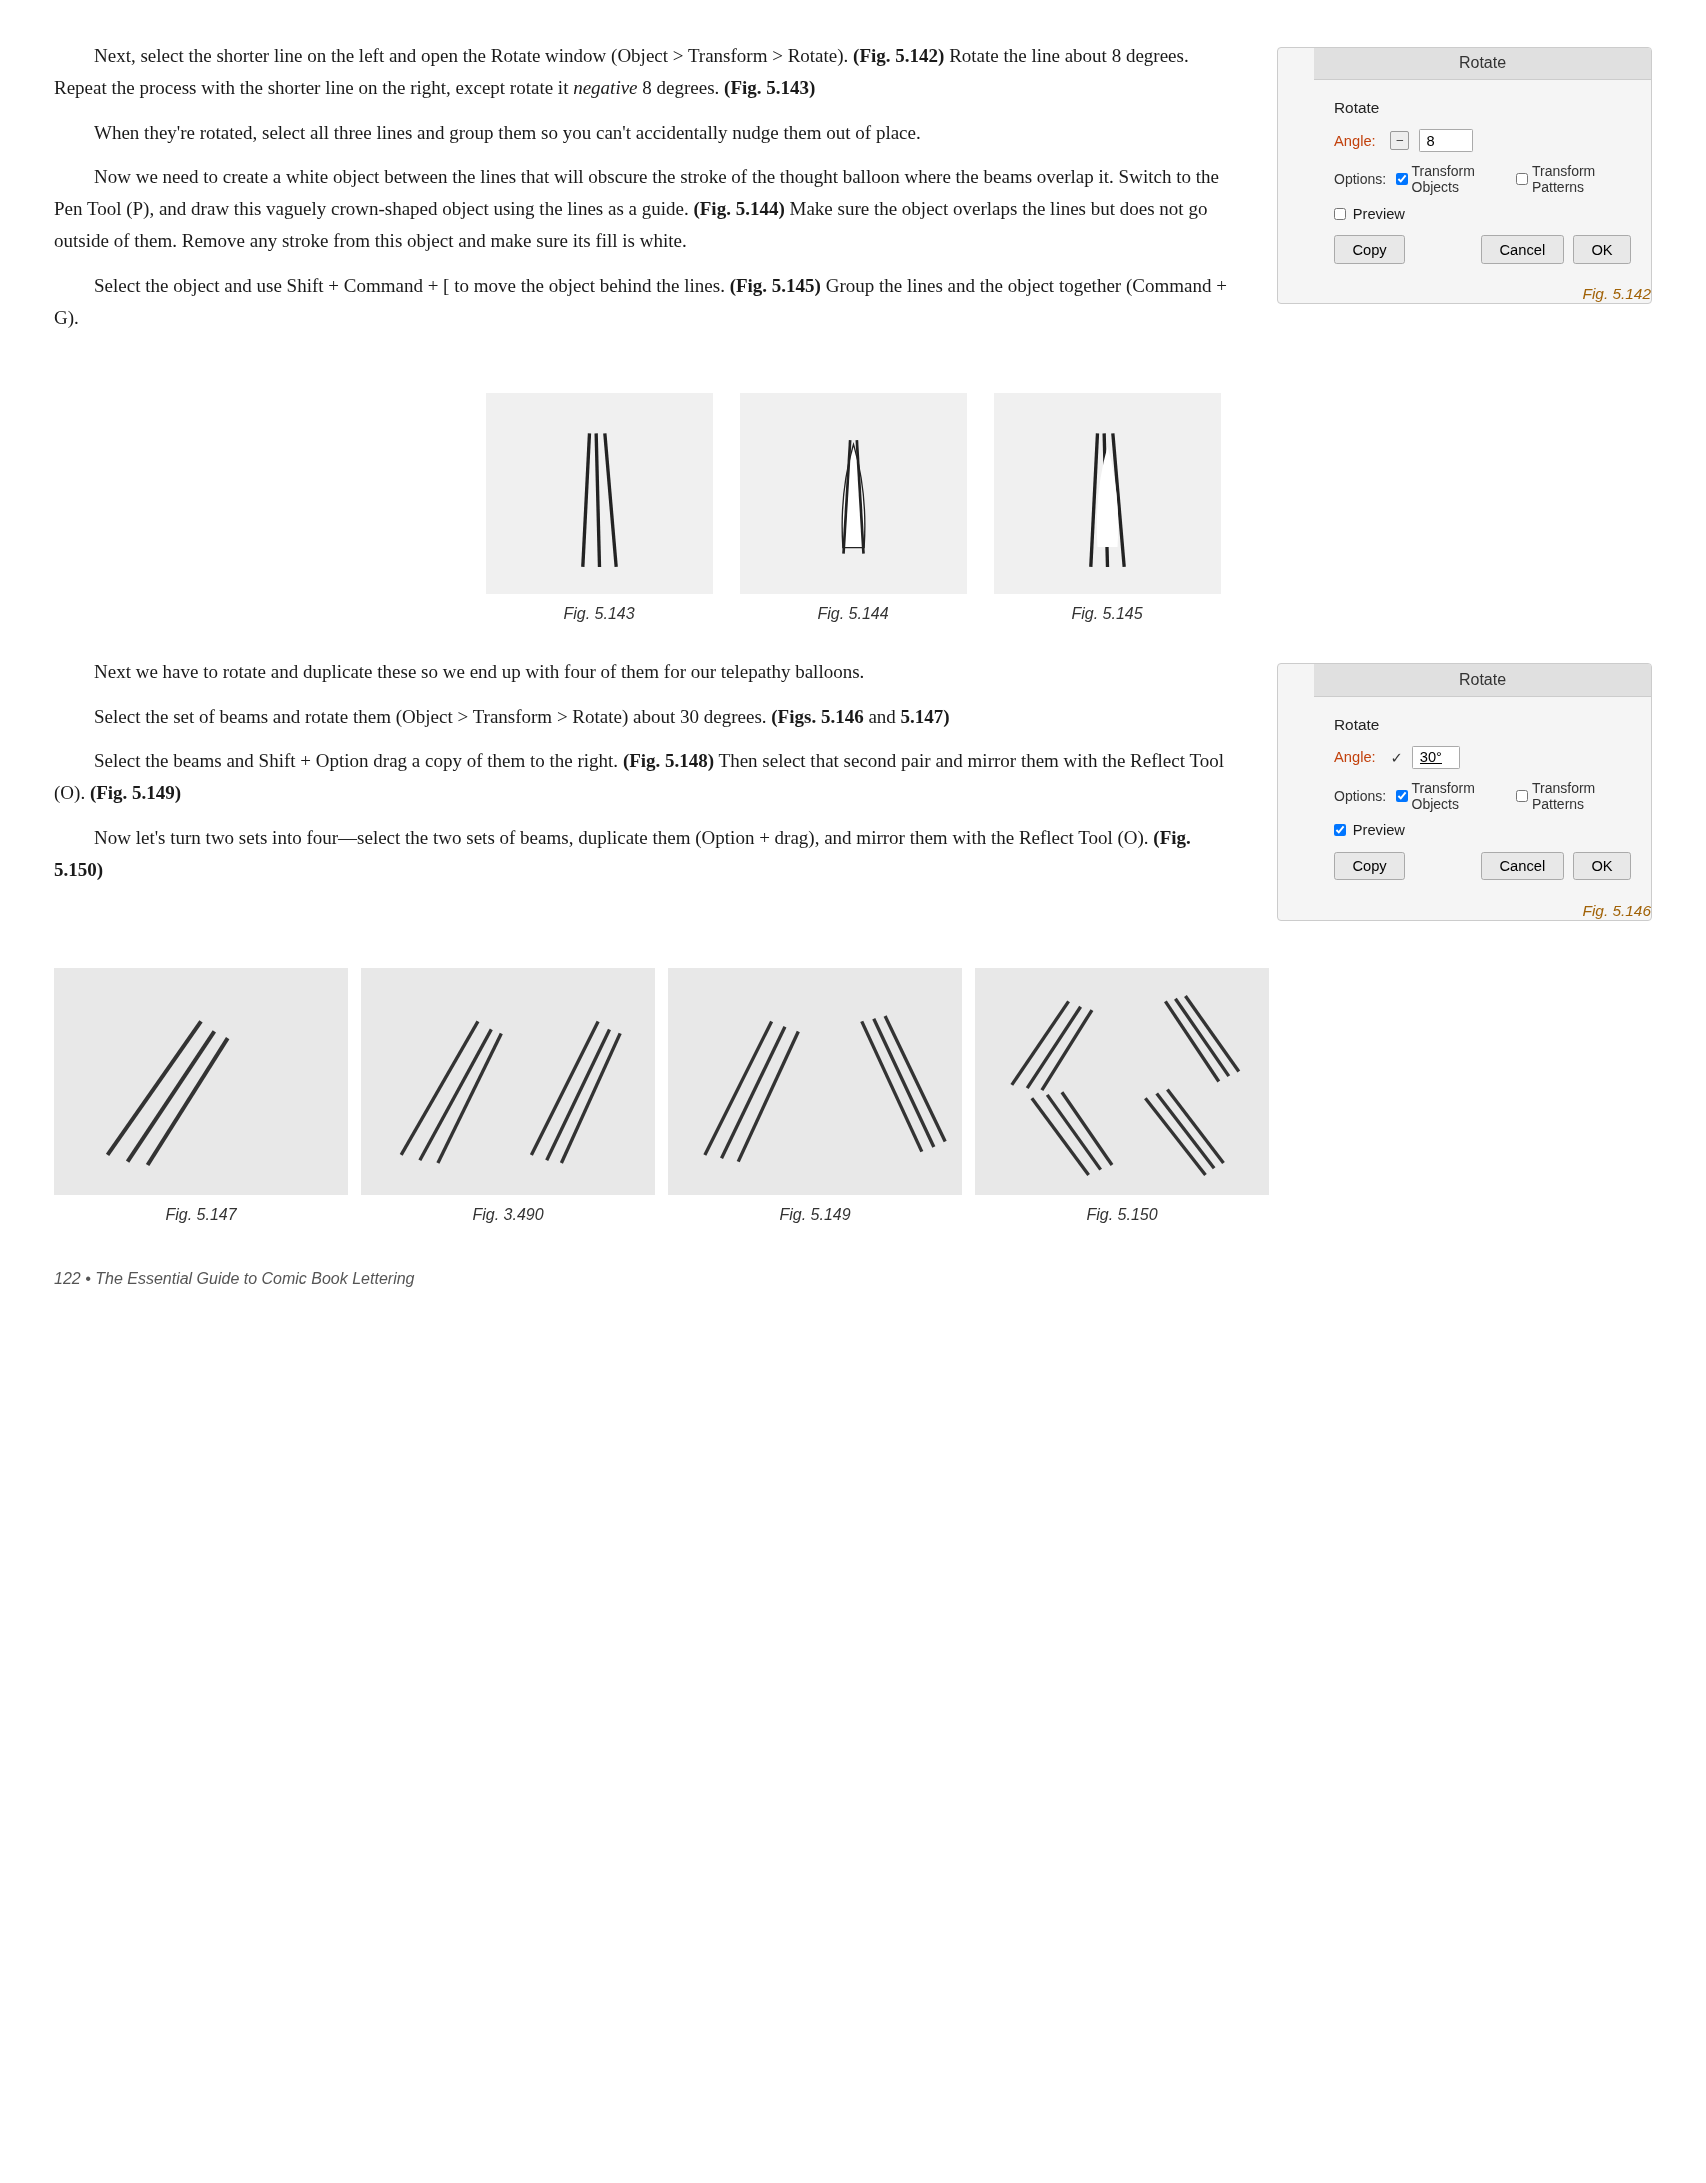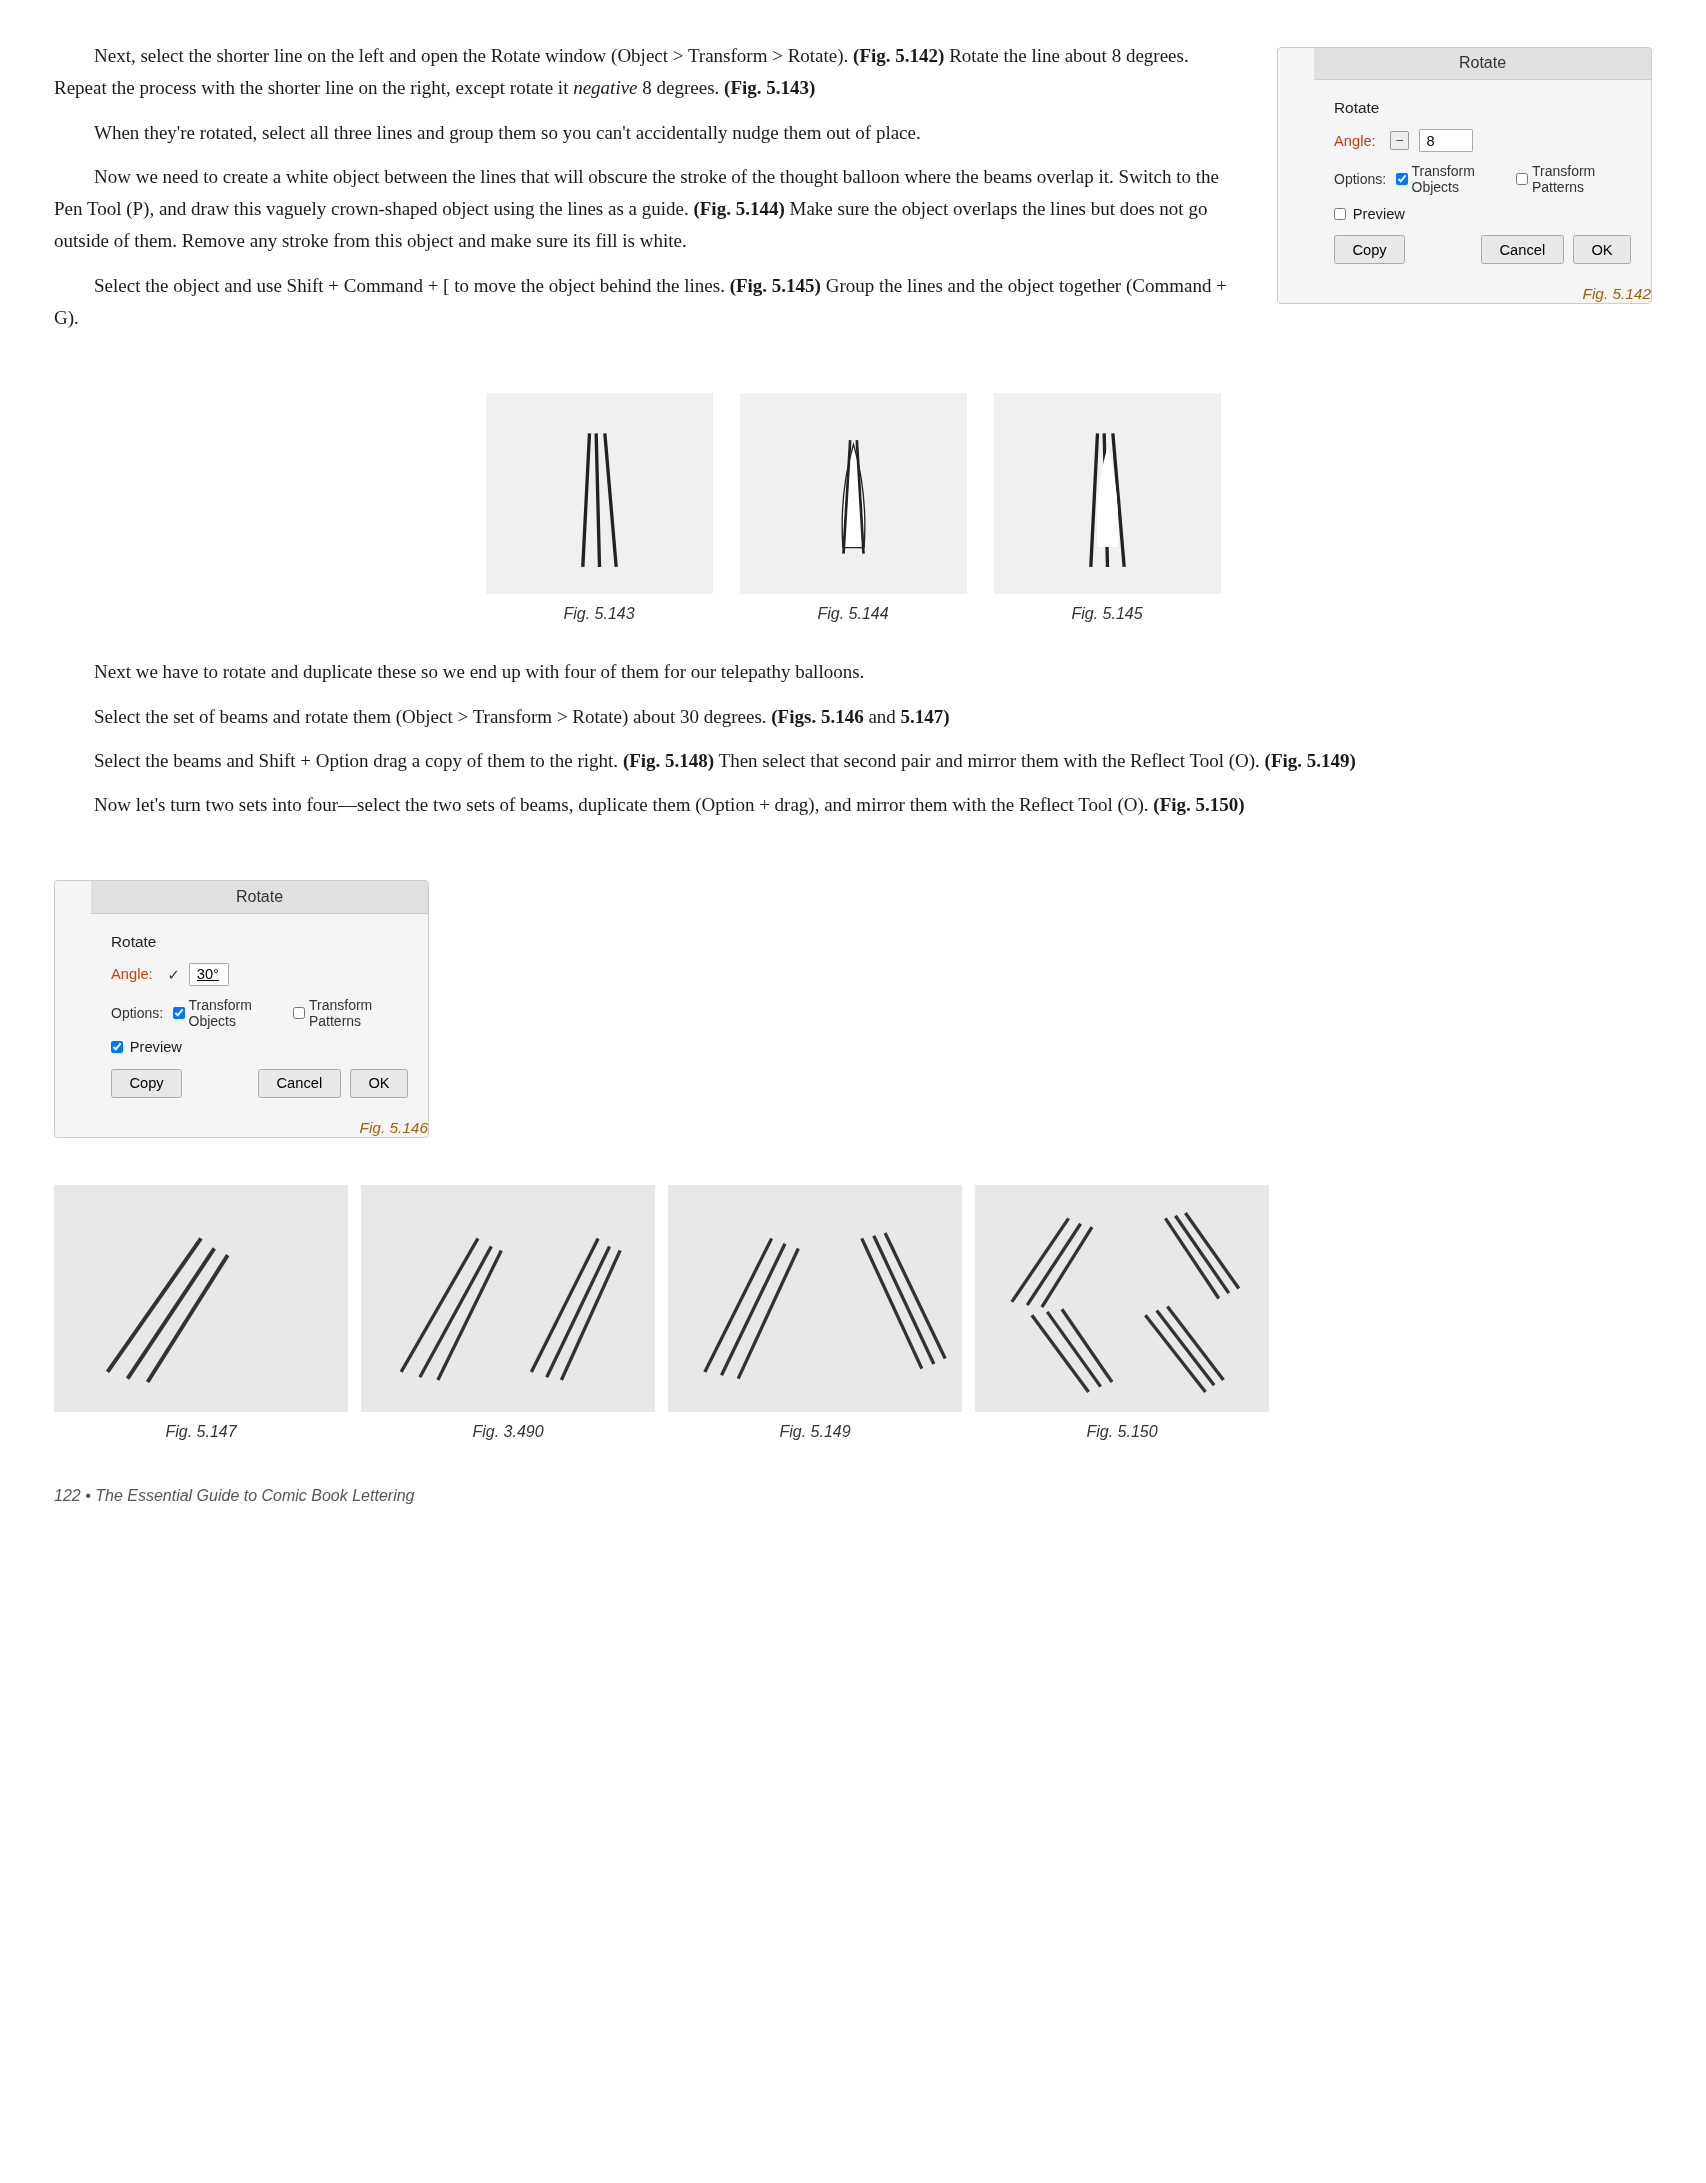--- a/index.html
+++ b/index.html
@@ -166,21 +166,20 @@
       font-size: 16px;
       font-family: 'Arial', sans-serif;
       color: #333;
       font-style: italic;
     }
     .mid-section {
       display: flex;
       gap: 40px;
       align-items: flex-start;
       margin: 20px 0;
-      flex-direction: column;
     }
     .bottom-figures-row {
       display: flex;
       gap: 13px;
       justify-content: flex-start;
       margin: 27px 0 13.4px 0;
     }
     .page-footer {
       margin-top: 33px;
       font-size: 16px;
@@ -310,21 +309,21 @@
     </div>
 
     <div class="rotate-dialog">
       <div class="dialog-titlebar">Rotate</div>
       <div class="dialog-body">
         <div class="dialog-section-label">Rotate</div>
         <div class="dialog-row">
           <span class="dialog-label">Angle:</span>
 
           <span style="font-size:14.7px; color:#333;">✓</span>
-          <input class="angle-input" type="text" style="width: 40px; text-decoration: underline;" value="30°">
+          <input class="angle-input" type="text" style="width: 48px; text-decoration: underline;" value="30°">
         </div>
         <div class="options-row">
           <span>Options:</span>
           <label>
             <input class="checkbox-input" type="checkbox" checked="" style="">
             <span>Transform Objects</span>
           </label>
           <label>
             <input class="checkbox-input" type="checkbox" style="">
             <span>Transform Patterns</span>

